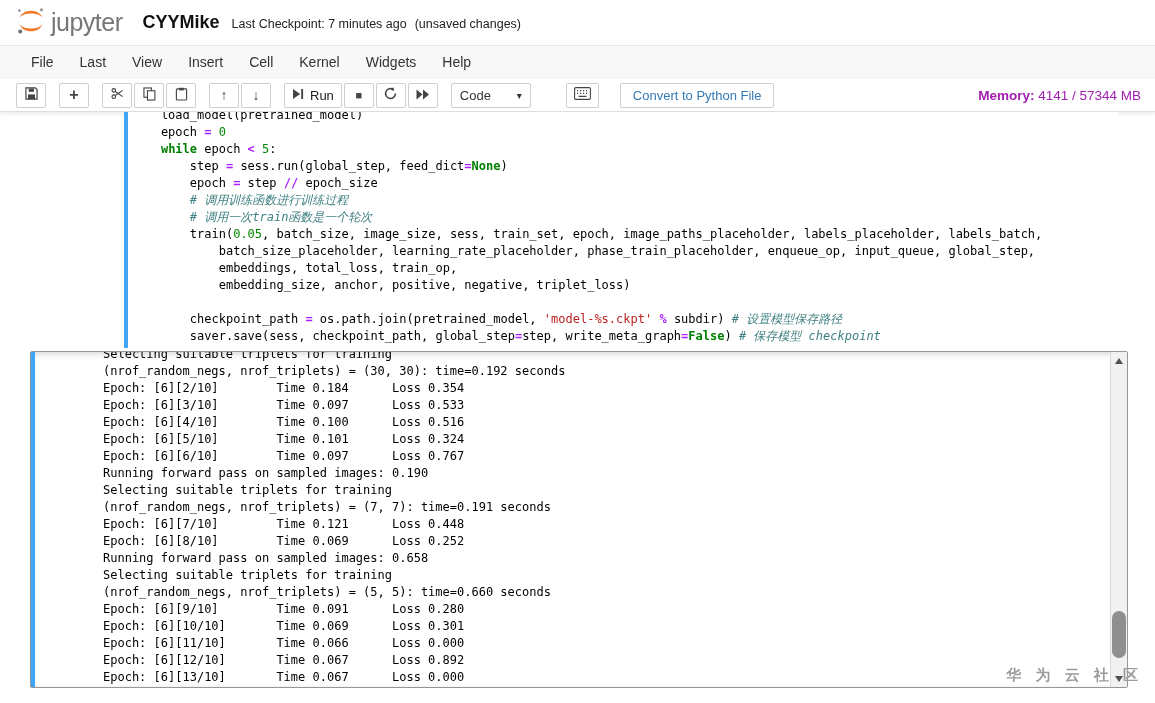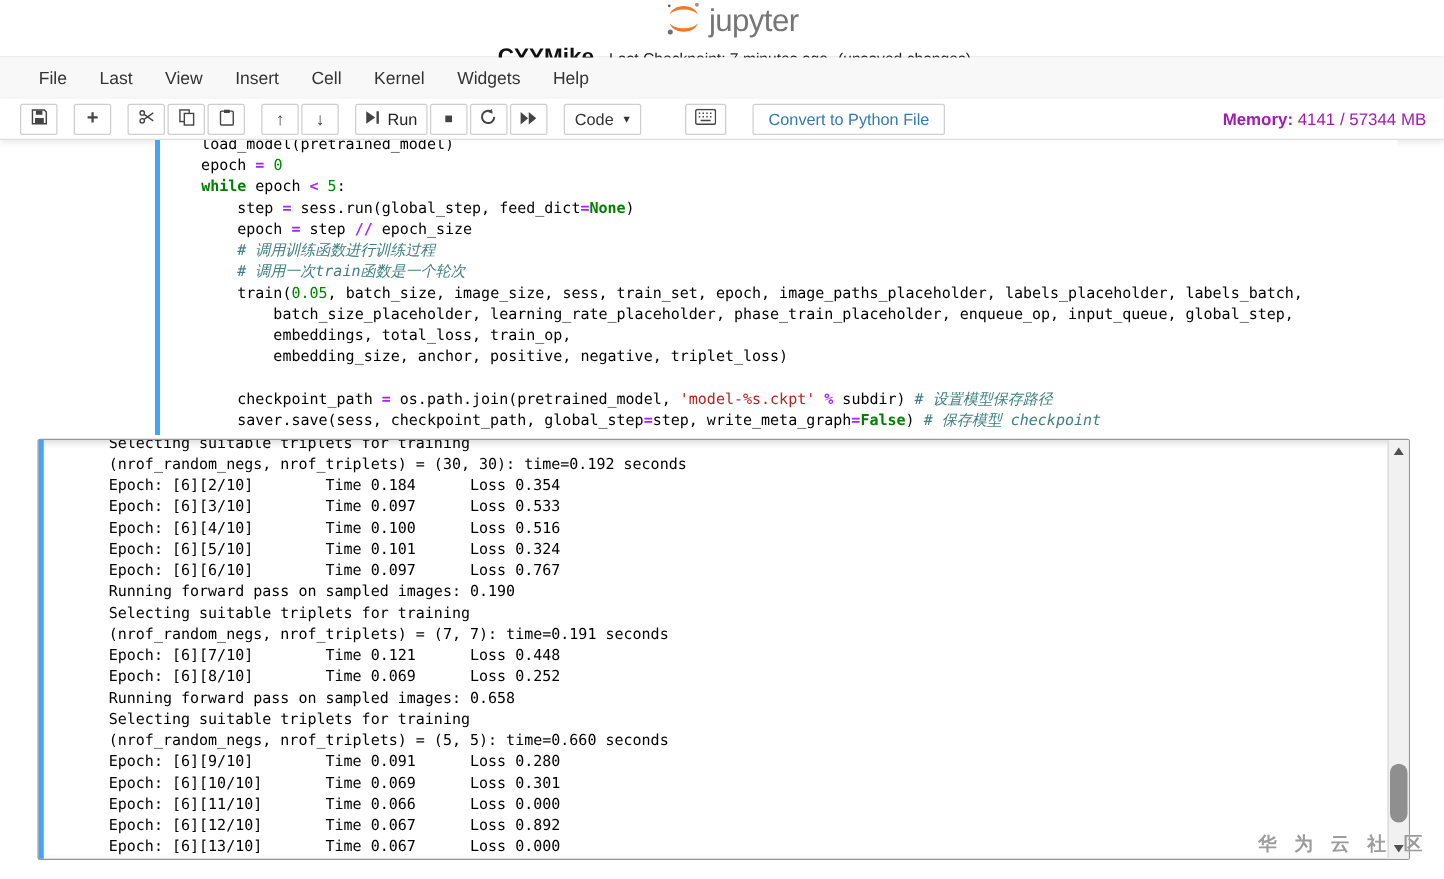--- a/index.html
+++ b/index.html
@@ -7,21 +7,21 @@
   body {
     width: 1155px; height: 703px; position: relative; overflow: hidden;
     background: #fff; color: #000;
     font-family: "Liberation Sans", sans-serif;
   }
 
   
   .header {
     position: absolute; top: 0; left: 0; width: 100%; height: 46px;
     background: #fff; border-bottom: 1px solid #e7e7e7;
-    display: flex; align-items: center; flex-direction: column;
+    display: flex; align-items: center;
   }
   .logo { display: flex; align-items: center; margin-left: 16px; }
   .logo-text { font-size: 25px; color: #767677; margin-left: 5px; letter-spacing: -0.5px; line-height: 1; }
   .title-group { display: flex; align-items: baseline; margin-left: 20px; }
   .nb-title { font-size: 18px; font-weight: 600; color: #111; }
   .checkpoint { font-size: 12.5px; color: #222; margin-left: 12px; }
   .unsaved { font-size: 12.5px; color: #222; margin-left: 8px; }
 
   
   .menubar {
@@ -55,21 +55,21 @@
   .tb-btn {
     height: 25px; min-width: 30px; padding: 0 7px;
     background: #fff; border: 1px solid #cfcfcf; border-radius: 2px;
     display: flex; align-items: center; justify-content: center;
     font-size: 13px; color: #333; cursor: pointer;
   }
   .tb-btn .glyph { font-size: 14px; color: #444; line-height: 1; }
   .tb-btn .glyph.small { font-size: 11px; }
   .run-label { margin-left: 6px; color: #222; }
   .cell-type {
-    width: 62px; height: 25px; justify-content: space-between; padding: 0 8px;
+    width: 80px; height: 25px; justify-content: space-between; padding: 0 8px;
   }
   .chev { font-size: 10px; color: #333; }
   .convert-btn { color: #337ab7; padding: 0 12px; margin-left: 8px; }
   .toolbar-right { margin-left: auto; margin-right: 14px; font-size: 13.5px; color: #a21caf; }
   .toolbar-right b { font-weight: bold; }
 
   
   .code-area {
     position: absolute; left: 124px; top: 112px; width: 994px; height: 236px;
     background: #fff; border-left: 4px solid #42A5F5; overflow: hidden; cursor: text;
@@ -88,21 +88,21 @@
 
   
   .output-box {
     position: absolute; left: 30px; top: 351px; width: 1098px; height: 337px;
     background: #fff; border: 1px solid #969696; border-radius: 2px;
     box-shadow: inset 0 2px 6px rgba(0,0,0,0.16);
   }
   .out-blue { position: absolute; left: 0; top: 0; width: 4px; height: 100%; background: #42A5F5; }
   .output-clip { position: absolute; left: 4px; top: 0; right: 17px; bottom: 0; overflow: hidden; }
   .output-text {
-    margin-top: -6px; padding-left: 52px;
+    margin-top: -6px; padding-left: 68px;
     font-family: "DejaVu Sans Mono", monospace; font-size: 12px; line-height: 17px;
     white-space: pre; color: #000;
   }
   .out-line { white-space: pre; }
 
   
   .out-scrollbar {
     position: absolute; top: 0; right: 0; width: 17px; height: 100%;
     background: #f1f1f1; border-left: 1px solid #d8d8d8;
   }

